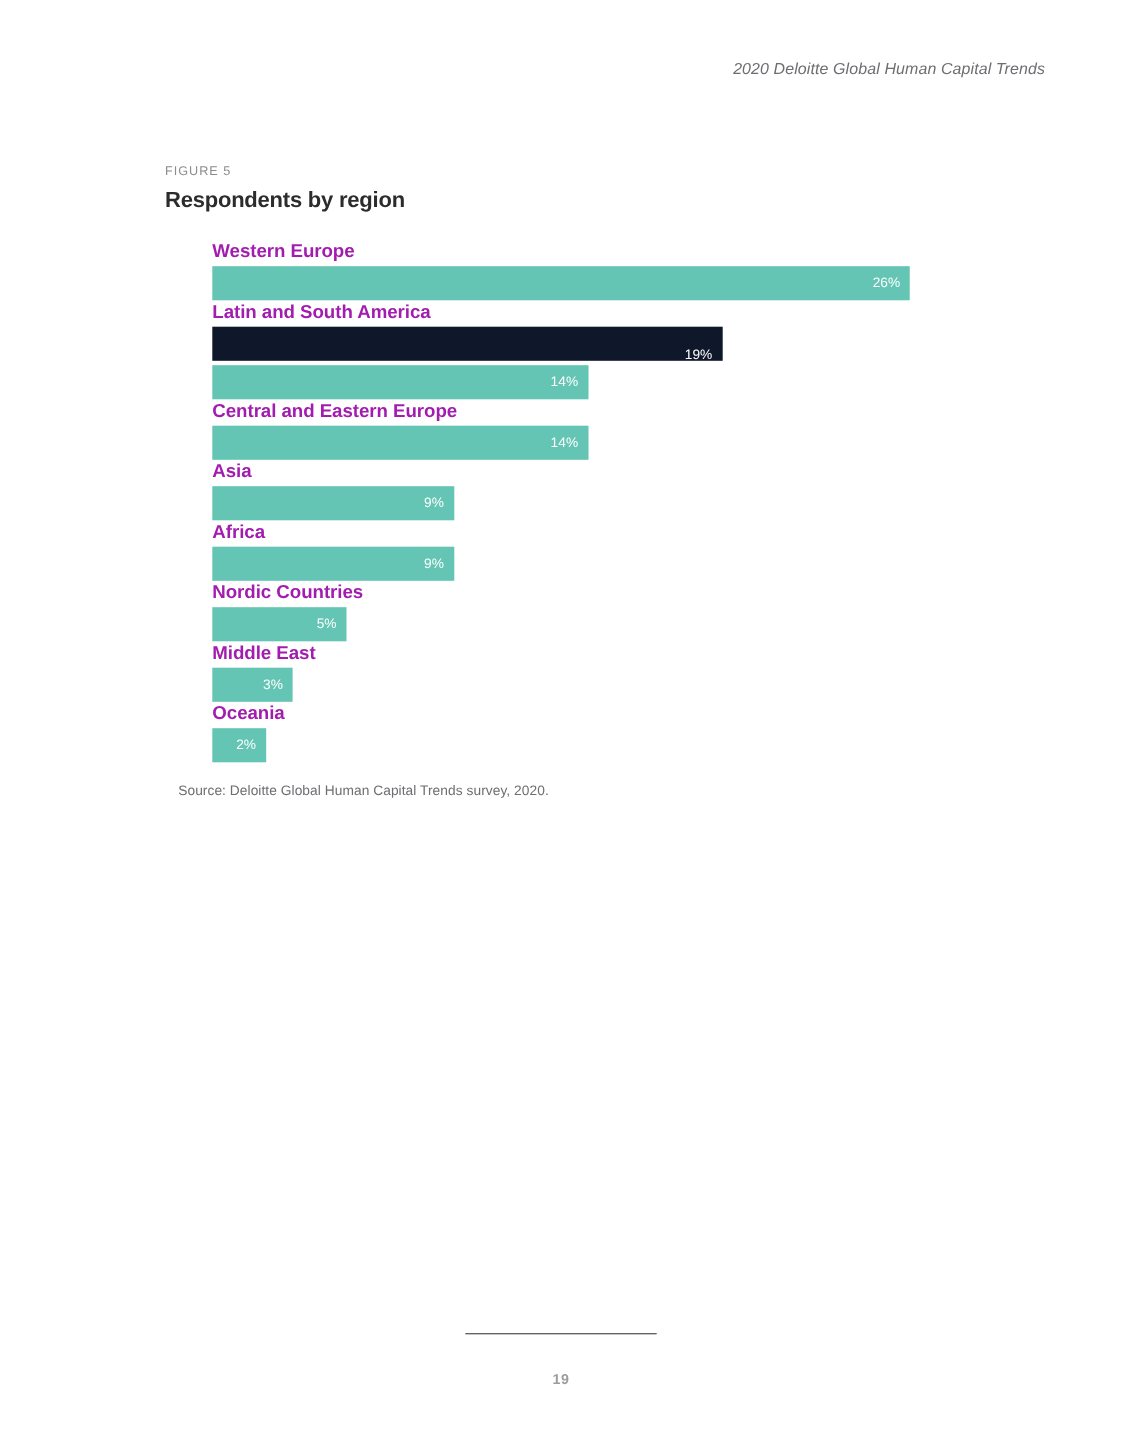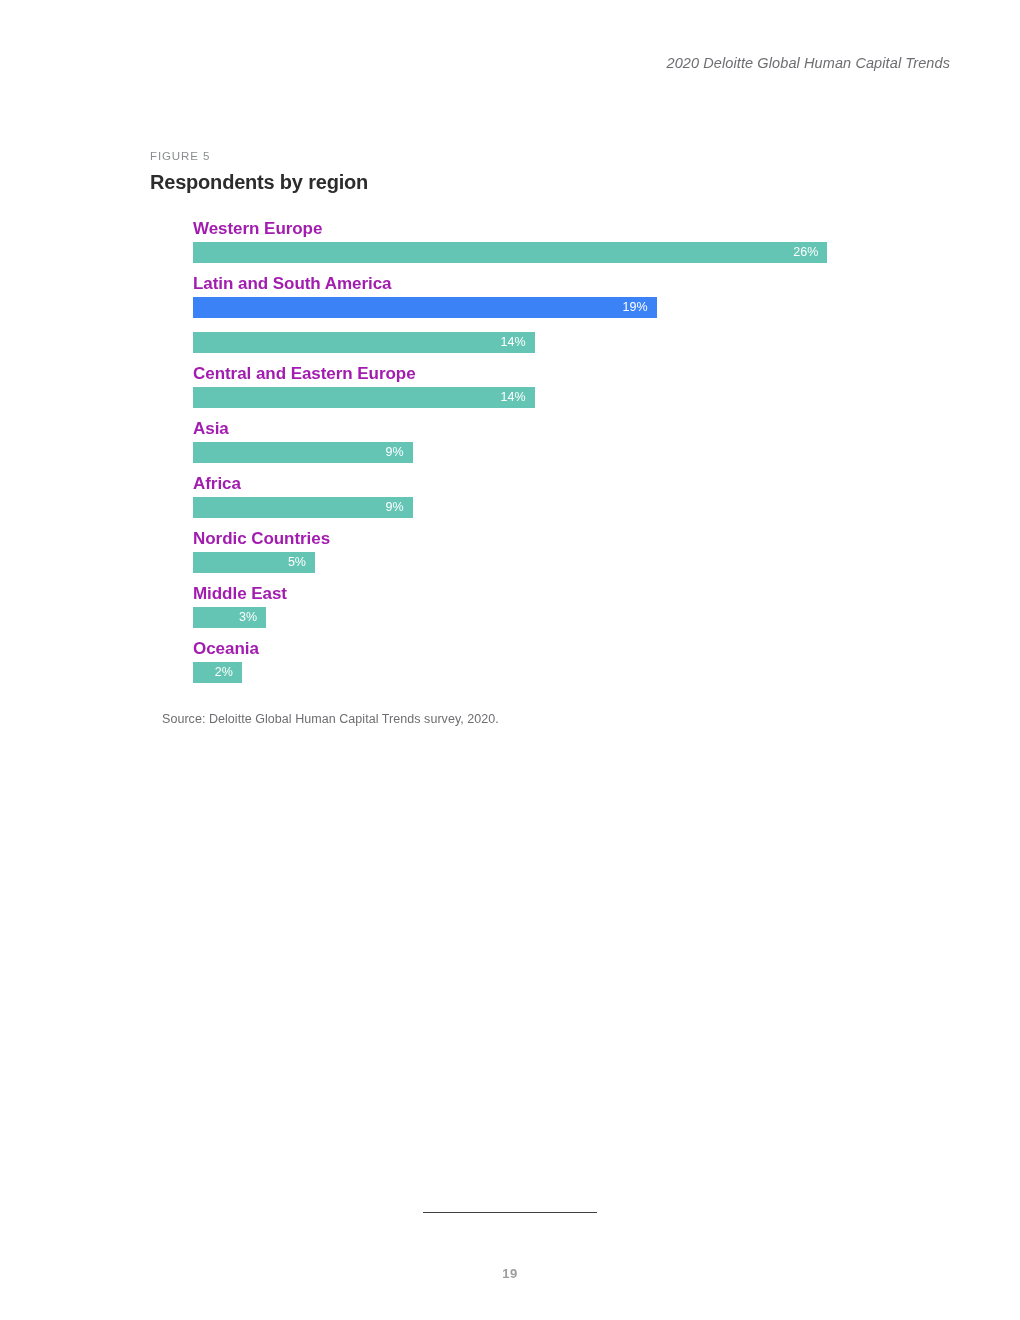--- a/index.html
+++ b/index.html
@@ -63,21 +63,21 @@
     color: #a21caf;
     letter-spacing: -0.05px;
     margin-bottom: 6px;
     line-height: 14px;
   }
   .bar-track {
     height: 21px;
     position: relative;
   }
   .bar-fill {
-    height: 21px;
+    height: 31px;
     background: #64c5b4;
     display: flex;
     align-items: center;
     justify-content: flex-end;
     box-sizing: border-box;
     padding-right: 9px;
   }
   .bar-value {
     font-size: 12.5px;
     color: #ffffff;
@@ -103,21 +103,21 @@
     top: 1212px;
     text-align: center;
   }
   .footer-rule {
     width: 174px;
     height: 1px;
     background: #3f3f3f;
     margin: 0 auto;
   }
   .page-number {
-    margin-top: 53px;
+    margin-top: 33px;
     font-size: 13px;
     font-weight: bold;
     color: #9b9c9e;
     letter-spacing: 0.5px;
   }
 </style>
 </head>
 <body>
 
 <div class="page-header">2020 Deloitte Global Human Capital Trends</div>
@@ -131,21 +131,21 @@
         <div class="bar-label">Western Europe</div>
         <div class="bar-track">
           <div class="bar-fill" style="width: 634.4px; background: rgb(100, 197, 180);">
             <span class="bar-value">26%</span>
           </div>
         </div>
       </div>
       <div class="bar-row">
         <div class="bar-label">Latin and South America</div>
         <div class="bar-track">
-          <div class="bar-fill" style="width: 463.6px; background: #3b82f6;">
+          <div class="bar-fill" style="width: 463.6px; background: #0f172a; align-items: flex-end;">
             <span class="bar-value">19%</span>
           </div>
         </div>
       </div>
       <div class="bar-row">
         <div class="bar-track">
           <div class="bar-fill" style="width: 341.6px; background: rgb(100, 197, 180);">
             <span class="bar-value">14%</span>
           </div>
         </div>

